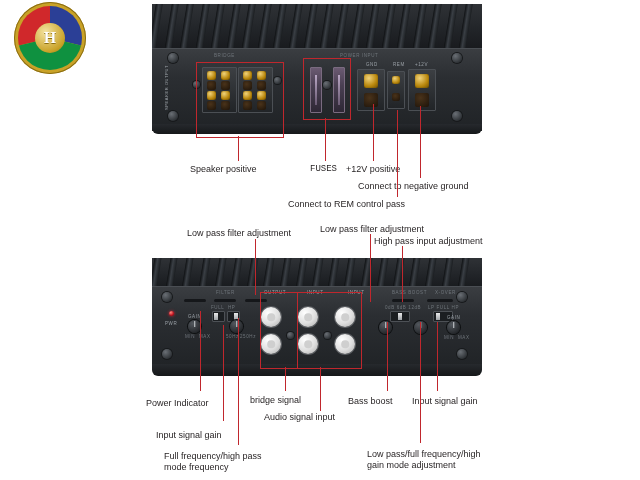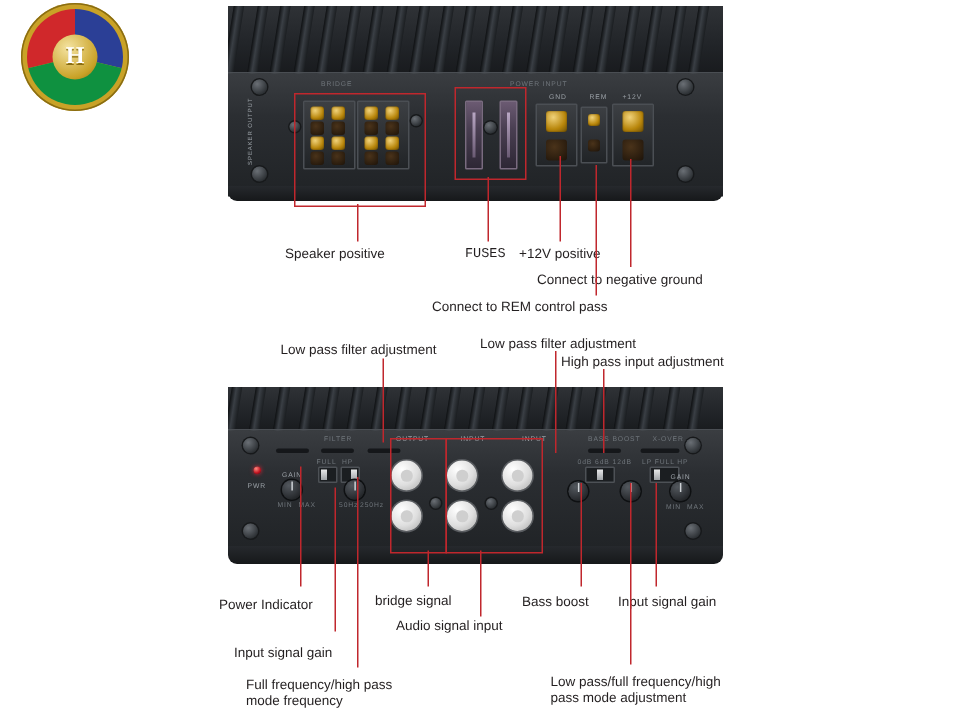--- a/index.html
+++ b/index.html
@@ -322,14 +322,14 @@
 
 <div class="lead" style="left:387px;top:322px;height:69px;"></div>
 <div class="lbl" style="left:348px;top:396px;">Bass boost</div>
 
 <div class="lead" style="left:437px;top:322px;height:69px;"></div>
 <div class="lbl" style="left:412px;top:396px;">Input signal gain</div>
 
 <div class="lead" style="left:420px;top:322px;height:121px;"></div>
 <div class="lbl two" style="left:352px;top:449px;width:160px;margin-left:15px;">
   <span>Low pass/full frequency/high</span><br>
-  <span>pass mode adjustment</span>
+  <span>gain mode adjustment</span>
 </div>
 
 </body></html>

